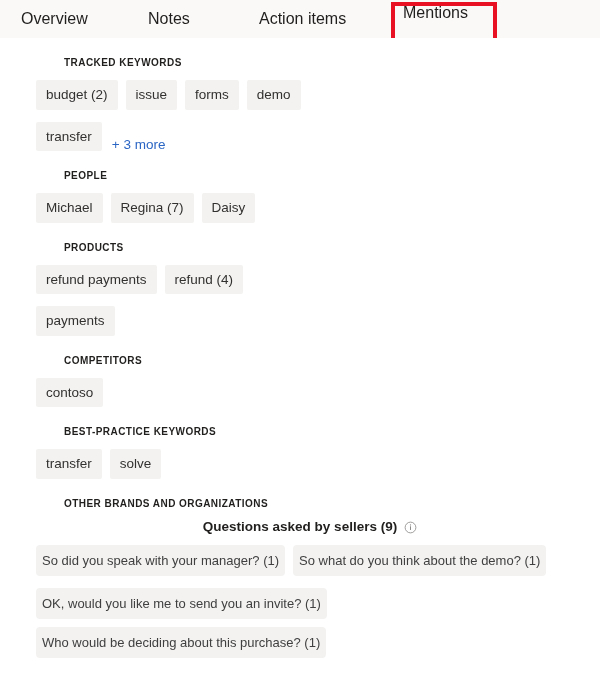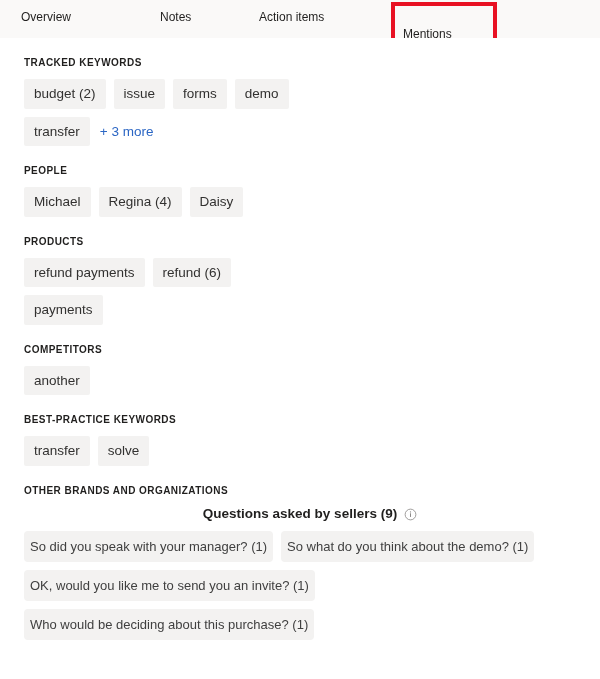--- a/index.html
+++ b/index.html
@@ -18,35 +18,35 @@
 
   
   .tabbar {
     position: relative;
     height: 38px;
     background: #faf9f8;
     display: flex;
     align-items: center;
   }
   .tab {
-    font-size: 12px;
+    font-size: 16px;
     color: #201f1e;
     font-weight: 400;
     line-height: 1;
     white-space: nowrap;
     cursor: pointer;
     background: none;
     border: none;
     padding: 0;
     font-family: "Liberation Sans", sans-serif;
   }
   .tab-overview { position: absolute; left: 21px;  top: 11px; }
-  .tab-notes    { position: absolute; left: 160px; top: 11px; }
+  .tab-notes    { position: absolute; left: 148px; top: 11px; }
   .tab-action   { position: absolute; left: 259px; top: 11px; }
-  .tab-mentions { position: absolute; left: 403px; top: 28px; }
+  .tab-mentions { position: absolute; left: 403px; top: 5px; }
 
   
   .tab-rule {
     position: absolute;
     left: 155px;
     top: 44px;
     width: 92px;
     height: 1px;
     background: #e6e4e2;
   }
@@ -81,23 +81,23 @@
     color: #201f1e;
     text-transform: uppercase;
     margin: 0;
     padding: 0;
     line-height: 1;
   }
 
   .chiprow {
     display: flex;
     flex-wrap: wrap;
-    align-items: center;
+    align-items: flex-end;
     gap: 8px;
-    margin: 0;
+    margin: 12px;
     padding: 0;
   }
   .chip {
     background: #f3f2f1;
     color: #323130;
     font-size: 13.5px;
     line-height: 1;
     padding: 8px 10px;
     border-radius: 2px;
     white-space: nowrap;
@@ -106,21 +106,21 @@
   .morelink {
     color: #2b66c4;
     font-size: 13.5px;
     line-height: 1;
     white-space: nowrap;
     cursor: pointer;
     padding-left: 2px;
   }
 
   
-  .sec-gap-label { margin-bottom: 11px; }
+  .sec-gap-label { margin-bottom: 11px; margin-left: 40px; }
   .sec-gap-block { margin-bottom: 20px; gap: 8px; }
   .row-gap       { margin-bottom: 8px; }
 
   
   .qhead {
     display: flex;
     align-items: center;
     gap: 7px;
     margin: 0 4px 11px 0;
     justify-content: center;
@@ -174,40 +174,40 @@
     <div class="chiprow sec-gap-block">
       <span class="chip">transfer</span>
       <span class="morelink">+ 3 more</span>
     </div>
   </div>
 
   <div class="section">
     <div class="section-label sec-gap-label">PEOPLE</div>
     <div class="chiprow sec-gap-block">
       <span class="chip">Michael</span>
-      <span class="chip">Regina (4)</span>
+      <span class="chip">Regina (7)</span>
       <span class="chip">Daisy</span>
     </div>
   </div>
 
   <div class="section">
     <div class="section-label sec-gap-label">PRODUCTS</div>
     <div class="chiprow row-gap">
       <span class="chip">refund payments</span>
-      <span class="chip">refund (6)</span>
+      <span class="chip">refund (4)</span>
     </div>
     <div class="chiprow sec-gap-block">
       <span class="chip">payments</span>
     </div>
   </div>
 
   <div class="section">
     <div class="section-label sec-gap-label">COMPETITORS</div>
     <div class="chiprow sec-gap-block">
-      <span class="chip">another</span>
+      <span class="chip">contoso</span>
     </div>
   </div>
 
   <div class="section">
     <div class="section-label sec-gap-label">BEST-PRACTICE KEYWORDS</div>
     <div class="chiprow sec-gap-block">
       <span class="chip">transfer</span>
       <span class="chip">solve</span>
     </div>
   </div>

